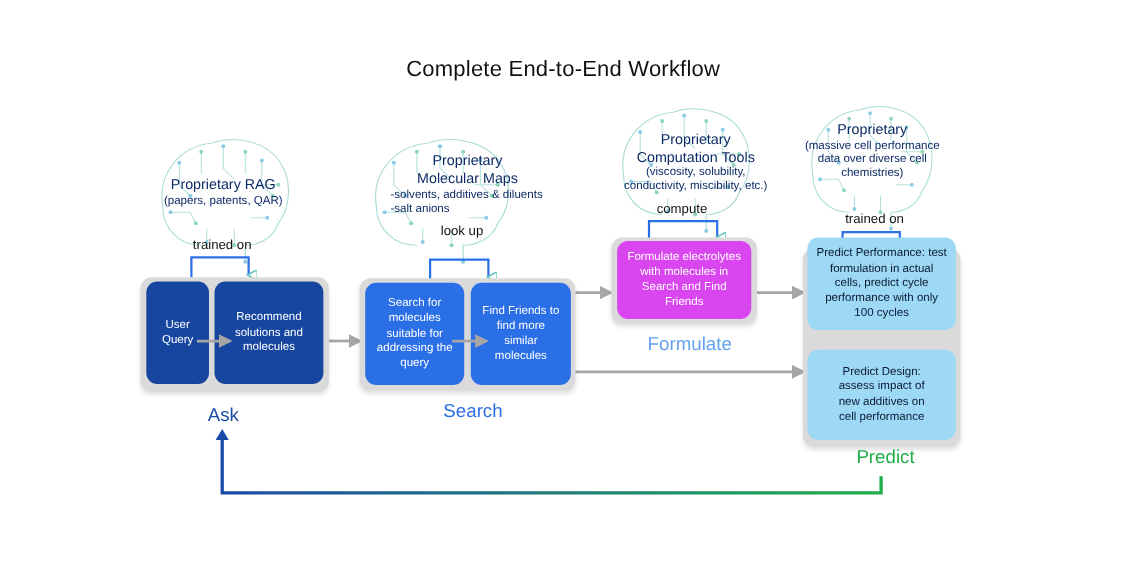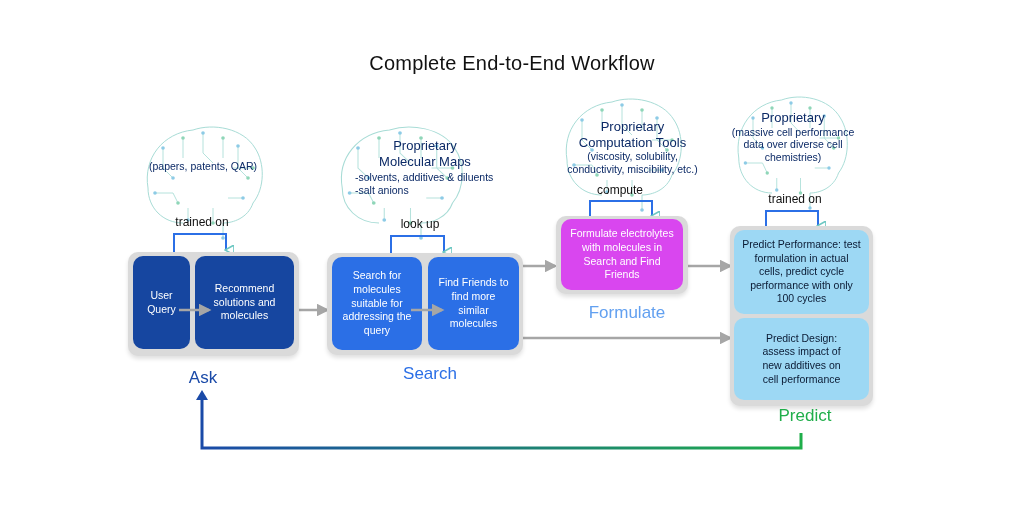--- a/index.html
+++ b/index.html
@@ -70,33 +70,34 @@
   <line x1="299" y1="310" x2="327" y2="310" stroke="#a6a6a6" stroke-width="2.5" marker-end="url(#ag)"></line>
   <line x1="523" y1="266" x2="555" y2="266" stroke="#a6a6a6" stroke-width="2.5" marker-end="url(#ag)"></line>
   <line x1="688" y1="266" x2="730" y2="266" stroke="#a6a6a6" stroke-width="2.5" marker-end="url(#ag)"></line>
   <line x1="523" y1="338" x2="730" y2="338" stroke="#a6a6a6" stroke-width="2.5" marker-end="url(#ag)"></line>
 
   <path d="M801,433 L801,448 L202,448 L202,396" fill="none" stroke="url(#fb)" stroke-width="3"></path>
   <path d="M196,400 L202,390 L208,400 z" fill="#1a4aa8"></path>
 </svg>
 
 <div class="brain-text" style="left:133px;top:160px;width:140px;">
+  <div class="h">Proprietary RAG</div>
   <div class="s">(papers, patents, QAR)</div>
 </div>
 <div class="conn-label" style="left:152px;top:215px;width:100px;">trained on</div>
 
 <div class="brain-text" style="left:350px;top:138px;width:150px;">
   <div class="h">Proprietary</div>
   <div class="h">Molecular Maps</div>
 </div>
 <div class="brain-text mlist" style="left:355px;top:171px;width:170px;">
   <div>-solvents, additives &amp; diluents</div>
   <div>-salt anions</div>
 </div>
-<div class="conn-label" style="left:370px;top:217px;width:100px;">look up</div>
+<div class="conn-label" style="left:370px;top:203px;width:100px;">look up</div>
 
 <div class="brain-text" style="left:550px;top:119px;width:165px;">
   <div class="h">Proprietary</div>
   <div class="h">Computation Tools</div>
   <div class="s">(viscosity, solubility,</div>
   <div class="s">conductivity, miscibility, etc.)</div>
 </div>
 <div class="conn-label" style="left:570px;top:183px;width:100px;">compute</div>
 
 <div class="brain-text" style="left:718px;top:110px;width:150px;">
@@ -121,15 +122,15 @@
 <svg width="1024" height="512" style="pointer-events:none;">
   <line x1="411" y1="310" x2="442" y2="310" stroke="#a6a6a6" stroke-width="2.5" marker-end="url(#ag)"></line>
 </svg>
 <div class="stage" style="left:380px;top:364px;width:100px;color:#2b6fe6;">Search</div>
 
 <div class="tray" style="left:556px;top:216px;width:132px;height:78px;"></div>
 <div class="box light" style="left:561px;top:219px;width:122px;height:71px;padding:4px 8px;">Formulate electrolytes with molecules in Search and Find Friends</div>
 <div class="stage" style="left:572px;top:303px;width:110px;color:#62a0f0;">Formulate</div>
 
 <div class="tray" style="left:730px;top:226px;width:143px;height:180px;"></div>
-<div class="box sky" style="left:734px;top:230px;width:135px;height:84px;padding:4px 8px;">Predict Performance: test formulation in actual cells, predict cycle performance with only 100 cycles</div>
+<div class="box sky" style="left:734px;top:216px;width:135px;height:84px;padding:4px 8px;">Predict Performance: test formulation in actual cells, predict cycle performance with only 100 cycles</div>
 <div class="box sky" style="left:734px;top:318px;width:135px;height:82px;padding:4px 24px;">Predict Design: assess impact of new additives on cell performance</div>
 <div class="stage" style="left:755px;top:406px;width:100px;color:#1fae4a;">Predict</div>
 
 </body></html>

